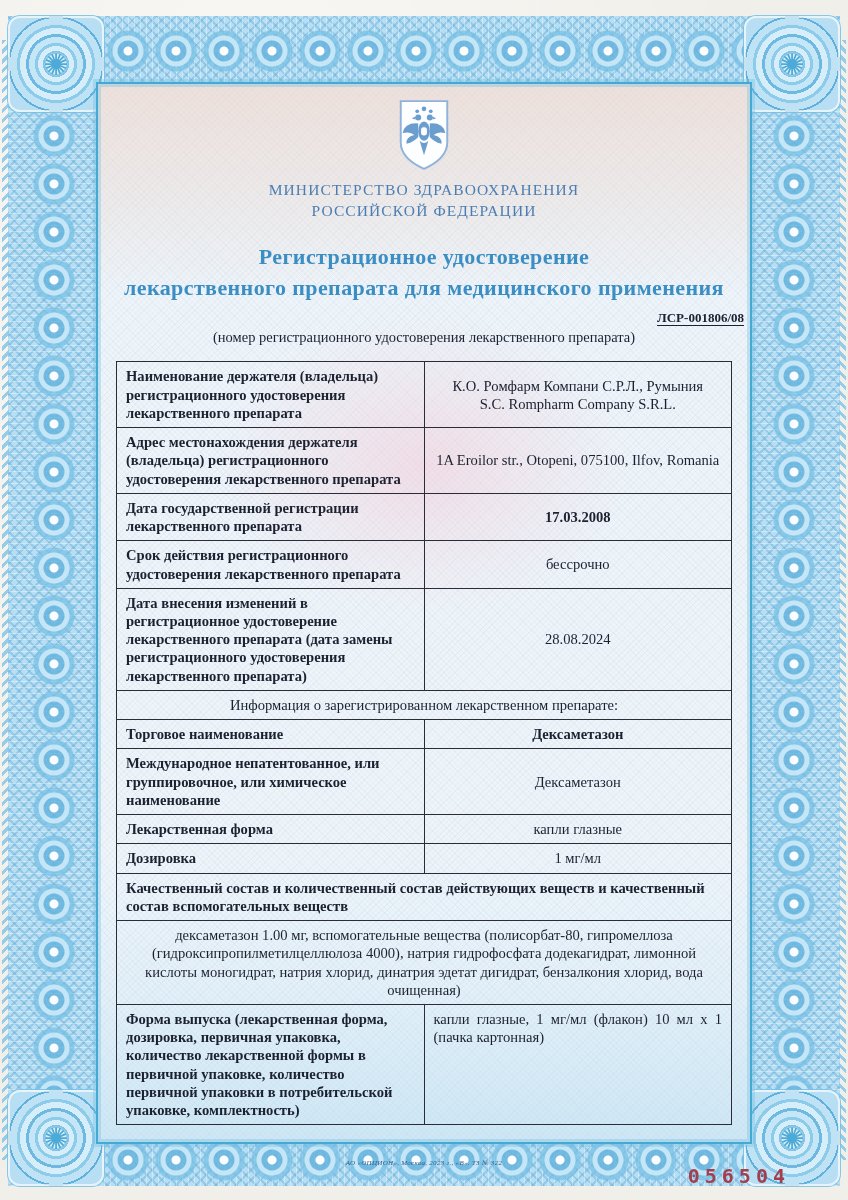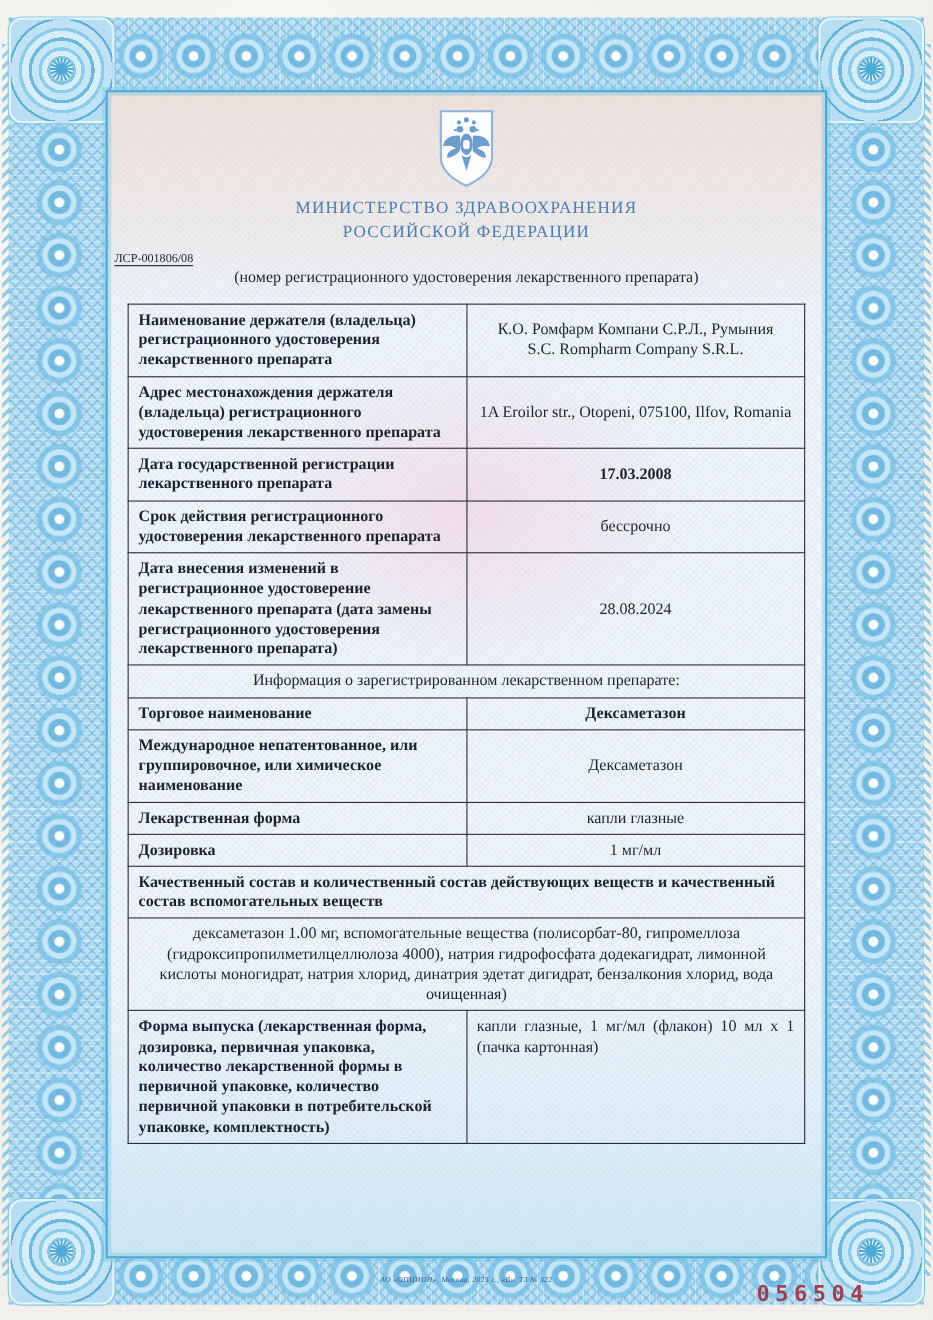--- a/index.html
+++ b/index.html
@@ -75,21 +75,21 @@
       linear-gradient(180deg, rgba(236,213,202,.65) 0, rgba(236,213,202,.32) 120px, rgba(236,213,202,0) 215px),
       linear-gradient(0deg, rgba(178,219,240,.55) 0, rgba(178,219,240,.18) 150px, rgba(178,219,240,0) 280px),
       repeating-linear-gradient(45deg, rgba(148,188,220,.10) 0 1px, transparent 1px 4px),
       repeating-linear-gradient(-45deg, rgba(205,165,165,.10) 0 1px, transparent 1px 4px);
   }
   
   .content{position:absolute;left:104px;right:104px;top:84px;bottom:60px;color:#1c2130;}
   .coat{display:block;margin:14px auto 8px;}
   .ministry{text-align:center;color:#4b7db2;font-size:15.5px;line-height:1.35;letter-spacing:1.1px;}
   .title{margin:20px 0 0;text-align:center;color:#3a8ec4;font-weight:bold;font-size:22px;line-height:1.4;letter-spacing:.4px;}
-  .reg-number{text-align:left;font-weight:normal;font-size:11px;margin-top:7px;text-decoration:underline;text-underline-offset:3px;}
+  .reg-number{text-align:right;font-weight:bold;font-size:13px;margin-top:7px;text-decoration:underline;text-underline-offset:3px;}
   .reg-caption{text-align:center;font-size:14.5px;margin-top:3px;}
   table.info{width:616px;margin:15px auto 8px;border-collapse:collapse;}
   table.info td{
     border:1.2px solid #2c2c38;padding:5px 9px;font-size:14.6px;line-height:1.25;
     vertical-align:middle;
   }
   td.label{font-weight:bold;width:50%;}
   td.value{text-align:center;white-space:pre-line;}
   td.value.bold{font-weight:bold;}
   td.value.just{text-align:justify;}
@@ -156,20 +156,24 @@
         <path d="M27.5 44 L32 59 L36.5 44 Q32 48.5 27.5 44 Z"></path>
       </g>
       <rect x="28.4" y="29.5" width="7.2" height="9.5" rx="3" fill="#ffffff" stroke="#6b9dcf" stroke-width="1.1"></rect>
     </svg>
 
     <div class="ministry">
       <div>МИНИСТЕРСТВО ЗДРАВООХРАНЕНИЯ</div>
       <div>РОССИЙСКОЙ ФЕДЕРАЦИИ</div>
     </div>
 
+    <div class="title">
+      <div>Регистрационное удостоверение</div>
+      <div>лекарственного препарата для медицинского применения</div>
+    </div>
 
     <div class="reg-number">ЛСР-001806/08</div>
     <div class="reg-caption">(номер регистрационного удостоверения лекарственного препарата)</div>
 
     <table class="info">
       <tbody>
         <tr>
           <td class="label">Наименование держателя (владельца) регистрационного удостоверения лекарственного препарата</td>
           <td class="value">К.О. Ромфарм Компани С.Р.Л., Румыния
 S.C. Rompharm Company S.R.L.</td>

